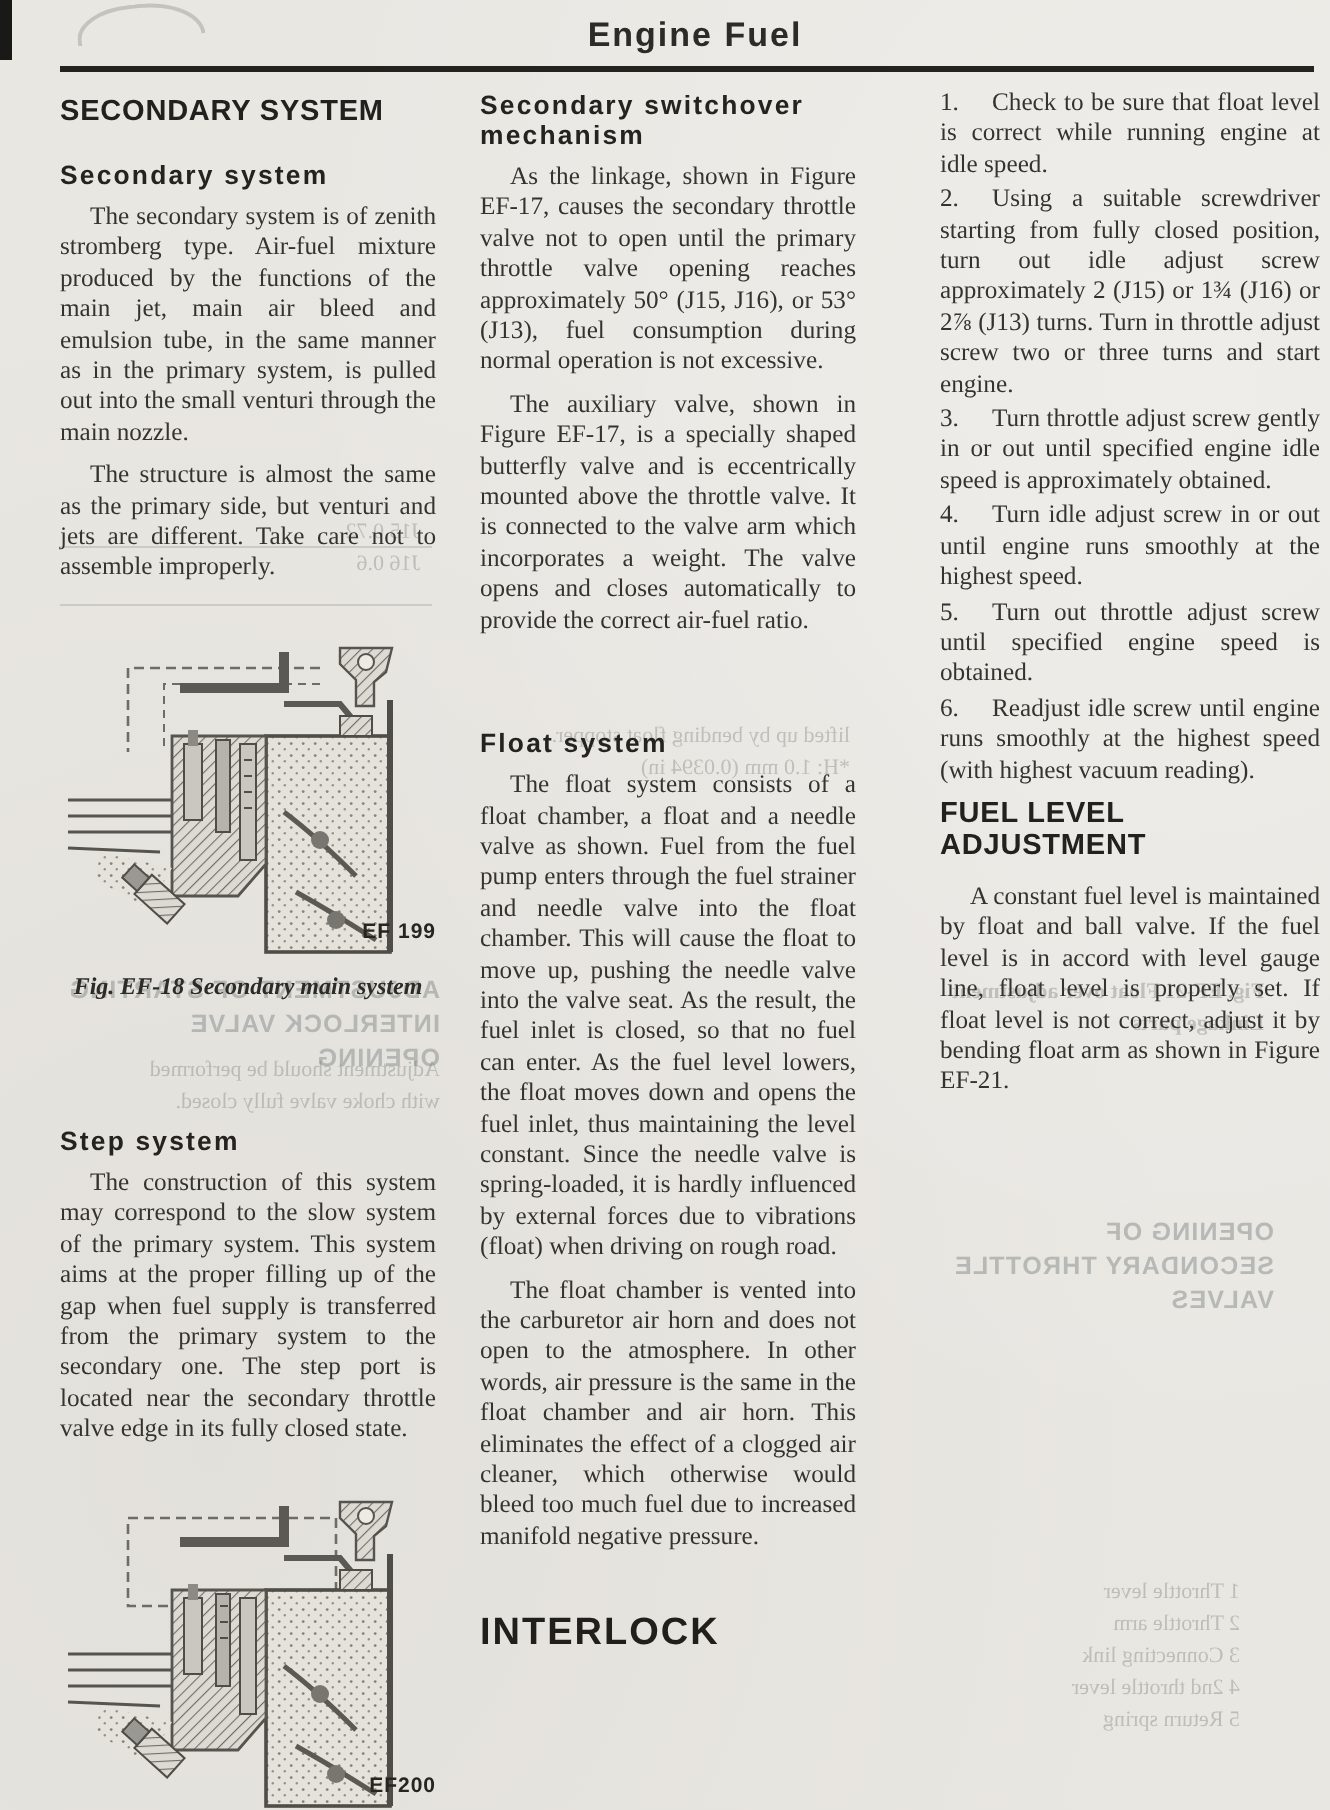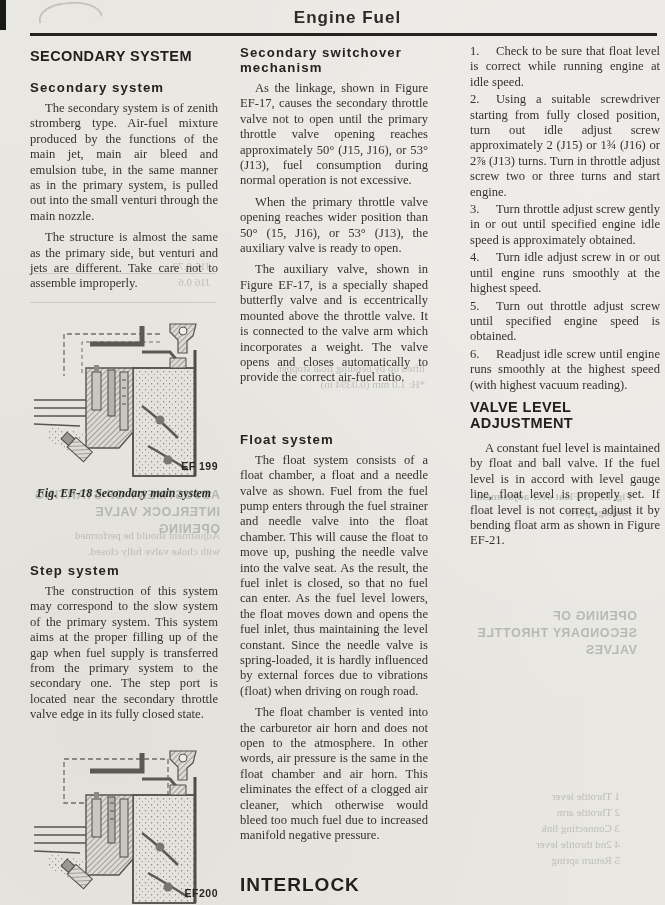--- a/index.html
+++ b/index.html
@@ -210,38 +210,37 @@
         </svg>
         <span class="fig-code">EF200</span>
       </div>
       <figcaption>Fig. EF-19  Secondary step system</figcaption>
     </figure>
   </div>
 
   <div class="col col-mid">
     <h2 class="sub" style="margin-top:3px;">Secondary switchover mechanism</h2>
     <p class="body">As the linkage, shown in Figure EF-17, causes the secondary throttle valve not to open until the primary throttle valve opening reaches approximately 50° (J15, J16), or 53° (J13), fuel consumption during normal operation is not excessive.</p>
-    <p class="body">When the primary throttle valve opening reaches wider position than 50° (15, J16), or 53° (J13), the auxiliary valve is ready to open.</p>
     <p class="body">The auxiliary valve, shown in Figure EF-17, is a specially shaped butterfly valve and is eccentrically mounted above the throttle valve. It is connected to the valve arm which incorporates a weight. The valve opens and closes automatically to provide the correct air-fuel ratio.</p>
 
     <h2 class="sub" style="margin-top:46px;">Float system</h2>
     <p class="body">The float system consists of a float chamber, a float and a needle valve as shown. Fuel from the fuel pump enters through the fuel strainer and needle valve into the float chamber. This will cause the float to move up, pushing the needle valve into the valve seat. As the result, the fuel inlet is closed, so that no fuel can enter. As the fuel level lowers, the float moves down and opens the fuel inlet, thus maintaining the level constant. Since the needle valve is spring-loaded, it is hardly influenced by external forces due to vibrations (float) when driving on rough road.</p>
     <p class="body">The float chamber is vented into the carburetor air horn and does not open to the atmosphere. In other words, air pressure is the same in the float chamber and air horn. This eliminates the effect of a clogged air cleaner, which otherwise would bleed too much fuel due to increased manifold negative pressure.</p>
 
     <h1 class="big">INTERLOCK</h1>
 
   </div>
 
   <div class="col col-right">
     <div class="steps">
       <p class="body"><span class="step-num">1.</span><span>Check to be sure that float level is correct while running engine at idle speed.</span></p>
       <p class="body"><span class="step-num">2.</span><span>Using a suitable screwdriver starting from fully closed position, turn out idle adjust screw approximately 2 (J15) or 1¾ (J16) or 2⅞ (J13) turns. Turn in throttle adjust screw two or three turns and start engine.</span></p>
       <p class="body"><span class="step-num">3.</span><span>Turn throttle adjust screw gently in or out until specified engine idle speed is approximately obtained.</span></p>
       <p class="body"><span class="step-num">4.</span><span>Turn idle adjust screw in or out until engine runs smoothly at the highest speed.</span></p>
       <p class="body"><span class="step-num">5.</span><span>Turn out throttle adjust screw until specified engine speed is obtained.</span></p>
       <p class="body"><span class="step-num">6.</span><span>Readjust idle screw until engine runs smoothly at the highest speed (with highest vacuum reading).</span></p>
     </div>
 
-    <h1 class="section fuel-heading-gap">VALVE LEVEL ADJUSTMENT</h1>
+    <h1 class="section fuel-heading-gap">FUEL LEVEL ADJUSTMENT</h1>
     <p class="body" style="margin-top:10px;">A constant fuel level is maintained by float and ball valve. If the fuel level is in accord with level gauge line, float level is properly set. If float level is not correct, adjust it by bending float arm as shown in Figure EF-21.</p>
   </div>
 
 </div>
 
 </body></html>

